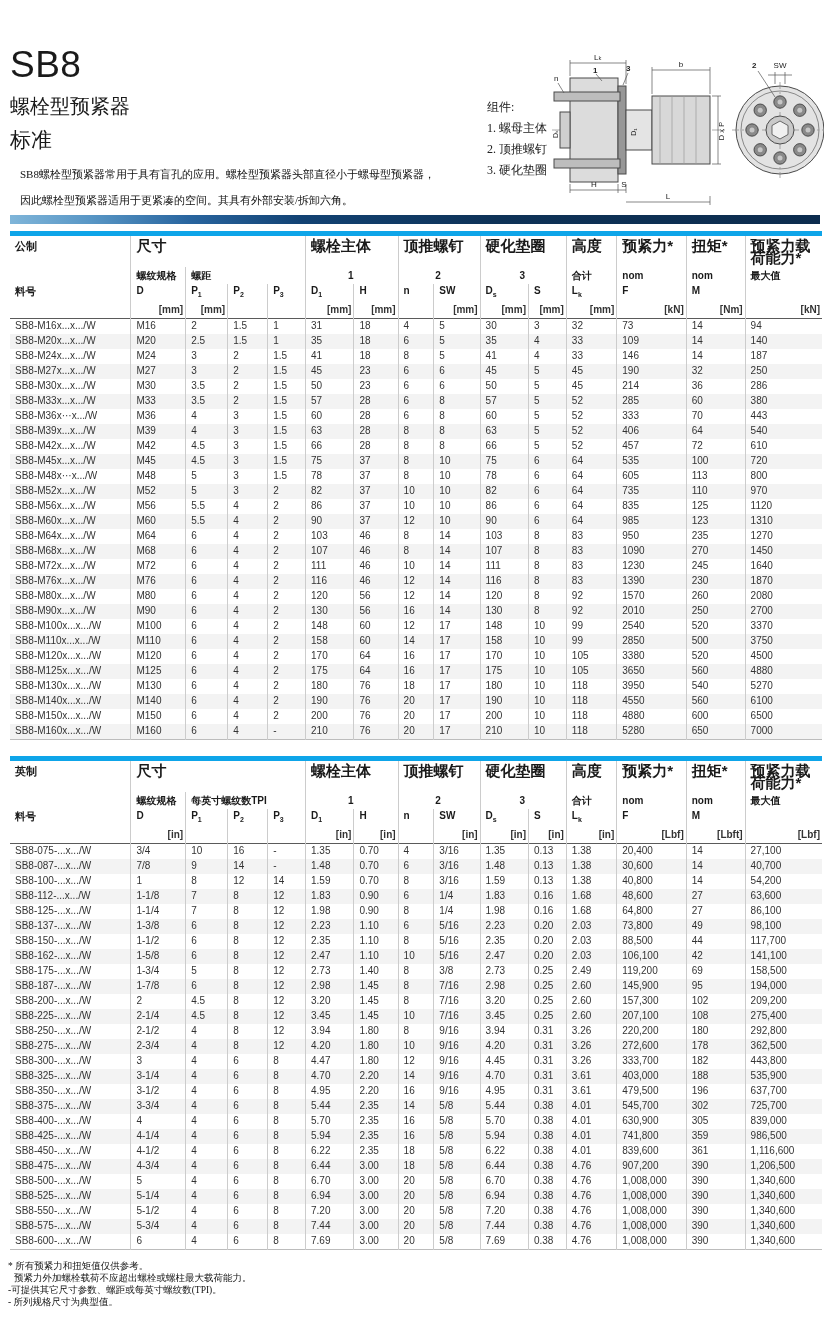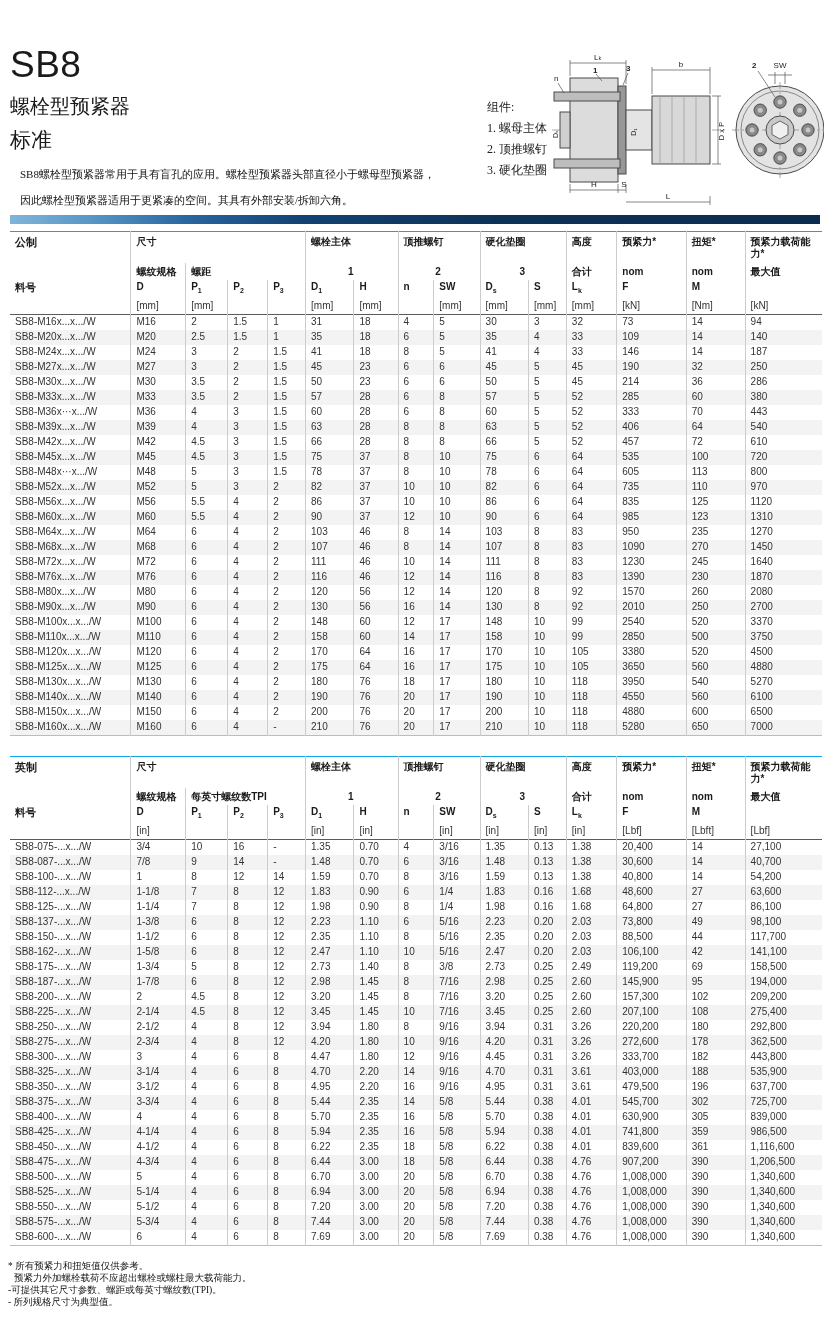--- a/index.html
+++ b/index.html
@@ -23,34 +23,34 @@
   
   .bar{position:absolute;left:10px;top:215px;width:810px;height:9px;
        background:linear-gradient(90deg,#7fb5d9 0%,#5896c5 10%,#29659f 22%,#124273 36%,#0e3257 60%,#0c2c4e 100%);}
 
   
   .tablemount{position:absolute;left:10px;width:812px;}
   #metric{top:231px;}
   #imperial{top:756px;}
 
   table.spec{border-collapse:collapse;table-layout:fixed;width:100%;
-             border-top:1px solid #0ea5e9;border-bottom:1px solid #bcbcbc;}
+             border-top:5px solid #0ea5e9;border-bottom:1px solid #bcbcbc;}
   table.spec th,table.spec td{border-left:1px solid #cccccc;padding:1.5px 2px 1.5px 5px;
              text-align:left;vertical-align:top;font-size:10px;line-height:12px;
              white-space:nowrap;overflow:hidden;}
   table.spec .c0{border-left:none;}
   table.spec thead{border-bottom:1px solid #5a5a5a;}
-  tr.h1 th{font-size:10px;font-weight:700;vertical-align:top;height:25px;padding-top:4px;white-space:normal;line-height:12px;}
+  tr.h1 th{font-size:15px;font-weight:700;vertical-align:top;height:25px;padding-top:4px;white-space:normal;line-height:12px;}
   tr.h1 th.sys{font-size:11px;}
   tr.h2 th{font-weight:700;vertical-align:bottom;height:14px;}
   tr.h2 th.sup{text-align:center;padding-left:0;}
   tr.h3 th{font-weight:700;vertical-align:top;height:13px;}
   tr.h3 th.pnh{font-size:10.5px;}
   tr.h3 th sub{font-size:7px;}
-  tr.h4 th{font-weight:400;color:#333;height:12px;}
+  tr.h4 th{font-weight:700;color:#333;height:12px;text-align:right;}
   table.spec tbody tr:nth-child(even){background:#f3f3f3;}
   table.spec tbody td{color:#333;}
   td.pn{color:#333;}
 
   
   .footnotes{position:absolute;left:8px;top:1261px;width:700px;
              font-family:"Liberation Serif","DejaVu Serif",serif;font-size:9.5px;line-height:1.25;color:#111;}
   .fn.indent{padding-left:6px;}
 </style>
 </head>

